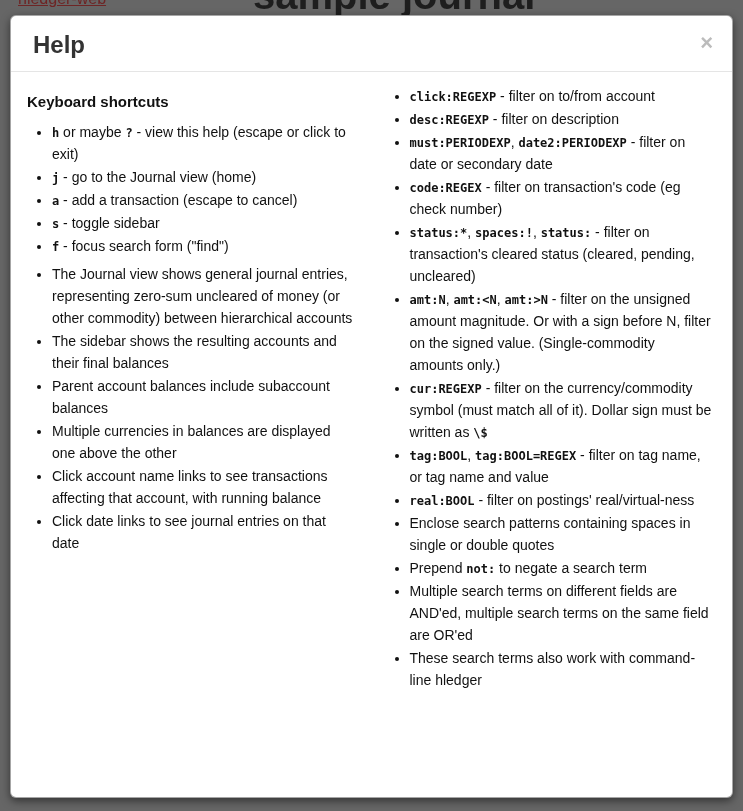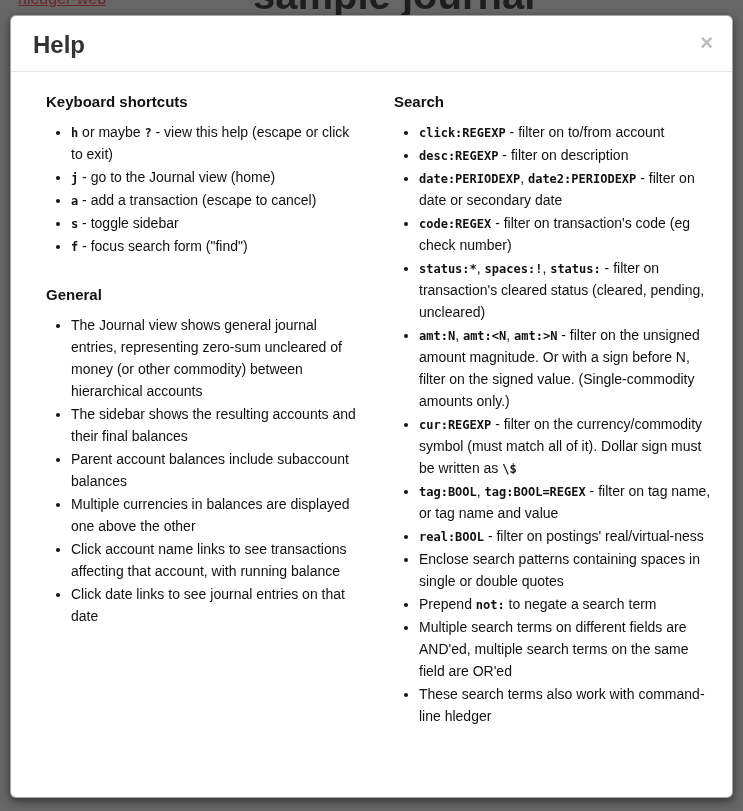--- a/index.html
+++ b/index.html
@@ -41,21 +41,21 @@
     font-size: 24px; color: #333333; margin: 0;
     font-weight: 700; display: inline-block; line-height: 1.1;
   }
   .close-btn {
     float: right;
     font-size: 22px; font-weight: bold; color: #bcbcbc;
     background: none; border: none; padding: 0;
     margin: 0 4px 0 0; line-height: 1; cursor: pointer;
     font-family: inherit;
   }
-  .modal-body { display: flex; padding: 14px 6px 15px 19px; }
+  .modal-body { display: flex; padding: 14px 6px 15px 0; }
   .col { width: 50%; padding: 0 14px 0 16px; }
   .section-heading {
     font-size: 15px; font-weight: bold; color: #111111;
     margin: 28px 0 12px 0;
   }
   .col .section-heading:first-child { margin-top: 7px; }
   .help-list { margin: 0 0 6px 0; padding-left: 25px; list-style: disc; }
   .help-list li {
     font-size: 14px; line-height: 1.57; color: #111111;
     margin-bottom: 1px;
@@ -82,36 +82,34 @@
   <div class="modal-body">
     <div class="col">
         <h4 class="section-heading">Keyboard shortcuts</h4>
         <ul class="help-list">
           <li><code>h</code> or maybe <code>?</code> - view this help (escape or click to exit)</li>
           <li><code>j</code> - go to the Journal view (home)</li>
           <li><code>a</code> - add a transaction (escape to cancel)</li>
           <li><code>s</code> - toggle sidebar</li>
           <li><code>f</code> - focus search form ("find")</li>
         </ul>
-        <h4 class="section-heading">General</h4>
         <ul class="help-list">
           <li>The Journal view shows general journal entries, representing zero-sum uncleared of money (or other commodity) between hierarchical accounts</li>
           <li>The sidebar shows the resulting accounts and their final balances</li>
           <li>Parent account balances include subaccount balances</li>
           <li>Multiple currencies in balances are displayed one above the other</li>
           <li>Click account name links to see transactions affecting that account, with running balance</li>
           <li>Click date links to see journal entries on that date</li>
         </ul>
       </div>
     <div class="col">
-        <h4 class="section-heading">Search</h4>
         <ul class="help-list">
           <li><code>click:REGEXP</code> - filter on to/from account</li>
           <li><code>desc:REGEXP</code> - filter on description</li>
-          <li><code>date:PERIODEXP</code>, <code>date2:PERIODEXP</code> - filter on date or secondary date</li>
+          <li><code>must:PERIODEXP</code>, <code>date2:PERIODEXP</code> - filter on date or secondary date</li>
           <li><code>code:REGEX</code> - filter on transaction's code (eg check number)</li>
           <li><code>status:*</code>, <code>spaces:!</code>, <code>status:</code> - filter on transaction's cleared status (cleared, pending, uncleared)</li>
           <li><code>amt:N</code>, <code>amt:&lt;N</code>, <code>amt:&gt;N</code> - filter on the unsigned amount magnitude. Or with a sign before N, filter on the signed value. (Single-commodity amounts only.)</li>
           <li><code>cur:REGEXP</code> - filter on the currency/commodity symbol (must match all of it). Dollar sign must be written as <code>\$</code></li>
           <li><code>tag:BOOL</code>, <code>tag:BOOL=REGEX</code> - filter on tag name, or tag name and value</li>
           <li><code>real:BOOL</code> - filter on postings' real/virtual-ness</li>
           <li>Enclose search patterns containing spaces in single or double quotes</li>
           <li>Prepend <code>not:</code> to negate a search term</li>
           <li>Multiple search terms on different fields are AND'ed, multiple search terms on the same field are OR'ed</li>
           <li>These search terms also work with command-line hledger</li>

